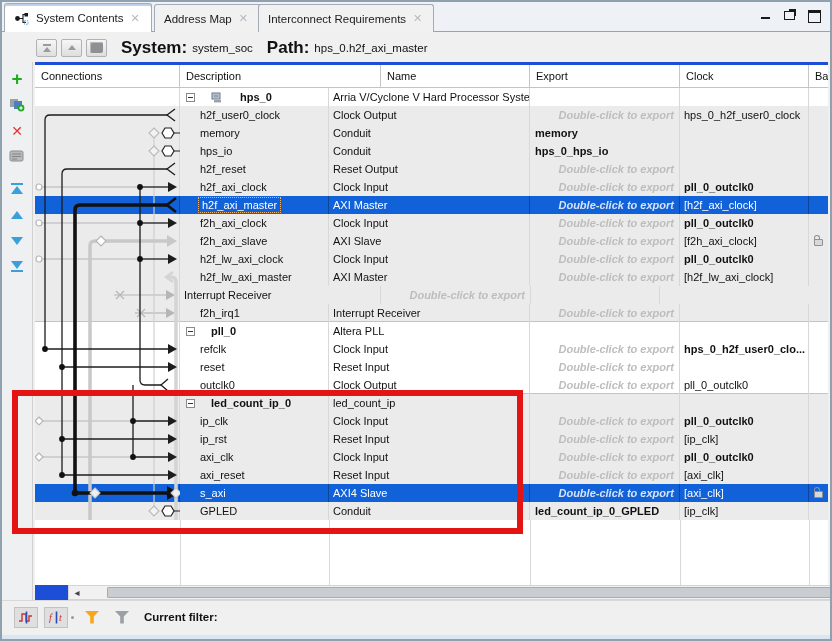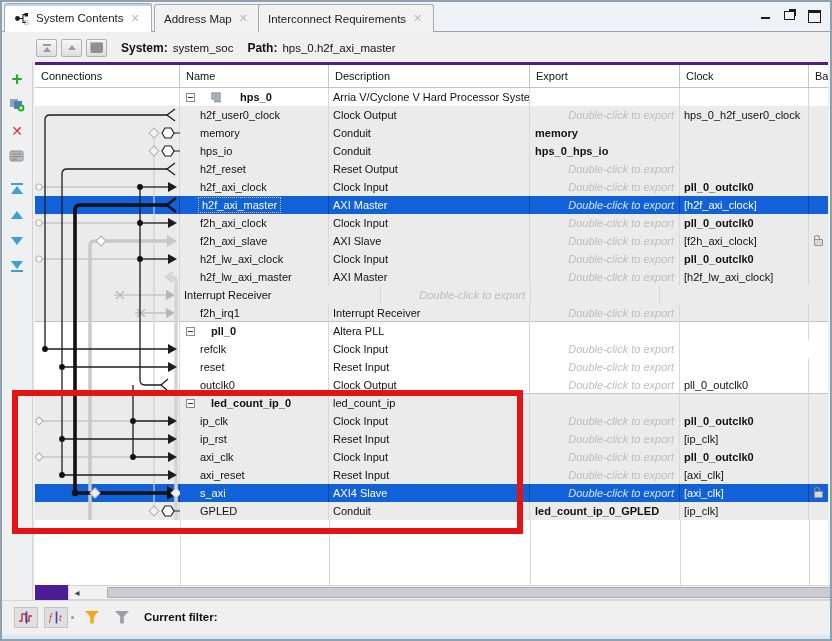--- a/index.html
+++ b/index.html
@@ -27,57 +27,57 @@
   .wc-max::after{content:"";position:absolute;left:0;top:1px;width:11px;height:9px;border:1.5px solid #1a1a1a;border-top:3px solid #1a1a1a;}
 
   
   .ctxbar{position:absolute;left:0;top:31px;width:100%;height:29px;background:#f0f0f0;display:flex;align-items:center;}
   .tbtn{width:21px;height:18px;margin-left:4px;background:linear-gradient(#f6f6f6,#dedede);border:1px solid #b2b2b2;border-radius:2px;
         display:flex;align-items:center;justify-content:center;flex-direction:column;}
   .tbtn:first-child{margin-left:34px;}
   .tri-up{width:0;height:0;border-left:4px solid transparent;border-right:4px solid transparent;border-bottom:5px solid #9b9b9b;}
   .tbtn .bar{width:8px;height:2px;background:#9b9b9b;margin-bottom:1px;}
   .blob{width:13px;height:11px;background:#8f9094;border-radius:2px;box-shadow:inset 1px 1px 0 #b5b6ba;}
-  .ctxlbl{font-size:12px;color:#111;margin-left:14px;}
+  .ctxlbl{font-size:17px;color:#111;margin-left:14px;}
   .ctxlbl b{font-weight:bold;}
   .ctxval{font-size:11.5px;color:#111;margin-left:5px;}
 
   
   .lstrip{position:absolute;left:0;top:60px;width:31px;height:538px;background:#eef0f2;border-right:1px solid #d0d0d0;}
   .lico{width:22px;margin:7px auto 0;height:19px;display:flex;align-items:center;justify-content:center;flex-direction:column;font-size:15px;}
   .ico-plus{color:#1fae1f;font-weight:bold;font-size:19px;line-height:15px;}
   .ico-x{color:#e23434;font-weight:bold;font-size:14px;}
   .tri{width:0;height:0;border-left:6px solid transparent;border-right:6px solid transparent;}
   .tri.up{border-bottom:8px solid #3a9fdb;}
   .tri.down{border-top:8px solid #3a9fdb;}
   .cap{width:12px;height:2px;background:#3a9fdb;}
   .gap8{height:6px;}
 
   
-  .tablewrap{position:absolute;left:33px;top:60px;width:793px;height:538px;background:#4c1d95;}
+  .tablewrap{position:absolute;left:33px;top:60px;width:793px;height:538px;background:#1d4ed8;}
   .thead{position:absolute;left:0;top:3px;height:23px;width:793px;background:#fff;border-bottom:1px solid #b9b9b9;display:flex;}
   .th{font-size:11px;color:#111;padding:5px 0 0 6px;border-right:1px solid #c6c6c6;overflow:hidden;white-space:nowrap;}
   .tbody{position:absolute;left:0;top:26px;width:793px;}
   .row{display:flex;height:18px;align-items:stretch;}
   .row.g{background:#ebebeb;}
   .row.w{background:#ffffff;}
   .row.sel{background:#1161d8;color:#fff;}
   .row.module{box-shadow:0 -1px 0 #c4c4c4;}
   .cell{font-size:11px;color:#111;border-right:1px solid #d8d8d8;overflow:hidden;white-space:nowrap;display:flex;align-items:center;}
   .row.sel .cell{color:#fff;border-right-color:rgba(0,0,0,.28);}
   .c-conn{width:145px;}
   .c-name{width:149px;padding-left:20px;gap:16px;}
   .row.module .c-name{padding-left:6px;}
   .c-desc{width:201px;padding-left:4px;}
   .c-exp{width:150px;padding:0 5px;}
   .c-clk{width:129px;padding-left:4px;}
   .c-base{width:19px;border-right:none;justify-content:center;}
   .b{font-weight:bold;}
   .nm-t.focus{outline:1px dotted #f0b36a;outline-offset:1px;padding:0 2px;}
-  .ex-ph{font-weight:normal;font-style:italic;color:#bdbdbd;margin-left:auto;}
+  .ex-ph{font-weight:bold;font-style:italic;color:#bdbdbd;margin-left:auto;}
   .row.sel .ex-ph{color:#d7e3f7;}
   .exp{width:9px;height:9px;border:1px solid #8a8a8a;background:#fff;position:relative;flex:none;}
   .exp::before{content:"";position:absolute;left:1px;right:1px;top:3px;height:1px;background:#333;}
   .lock{width:9px;height:7px;border:1px solid #8f8f8f;border-radius:1px;position:relative;margin-top:3px;background:#d8d8d8;}
   .lock::before{content:"";position:absolute;left:-1px;top:-5px;width:4px;height:4px;border:1px solid #8f8f8f;border-bottom:none;border-radius:3px 3px 0 0;}
   .wires{position:absolute;left:0;top:26px;pointer-events:none;}
   .belowrows{position:absolute;left:0;top:458px;height:65px;width:793px;background:#fff;}
   .vline{position:absolute;top:0;height:100%;width:1px;background:#d8d8d8;}
 
   
@@ -181,22 +181,22 @@
     <div class="lico">
         <span class="tri down"></span>
         <span style="height:1px"></span>
         <span class="cap"></span>
       </div>
   </div>
 
   <div class="tablewrap">
     <div class="thead">
       <div class="th" style="width:145px">Connections</div>
+      <div class="th" style="width:201px">Description</div>
       <div class="th" style="width:149px">Name</div>
-      <div class="th" style="width:201px">Description</div>
       <div class="th" style="width:150px">Export</div>
       <div class="th" style="width:129px">Clock</div>
       <div class="th" style="width:19px;border-right:none">Base</div>
     </div>
 
     <div class="tbody" id="rows">
         <div class="row w module">
     <div class="cell c-conn"></div>
     <div class="cell c-name">
             <span class="exp"></span>
@@ -430,20 +430,23 @@
         <div class="row w">
     <div class="cell c-conn"></div>
     <div class="cell c-name">
             <span class="nm-t">refclk</span>
           </div>
     <div class="cell c-desc">
             <span class="ds">Clock Input</span>
           </div>
     <div class="cell c-exp">
             <span class="ex ex-ph">Double-click to export</span>
+          </div>
+    <div class="cell c-clk">
+            <span class="ck b">hps_0_h2f_user0_clo...</span>
           </div>
     <div class="cell c-base"></div>
   </div>
         <div class="row w">
     <div class="cell c-conn"></div>
     <div class="cell c-name">
             <span class="nm-t">reset</span>
           </div>
     <div class="cell c-desc">
             <span class="ds">Reset Input</span>

